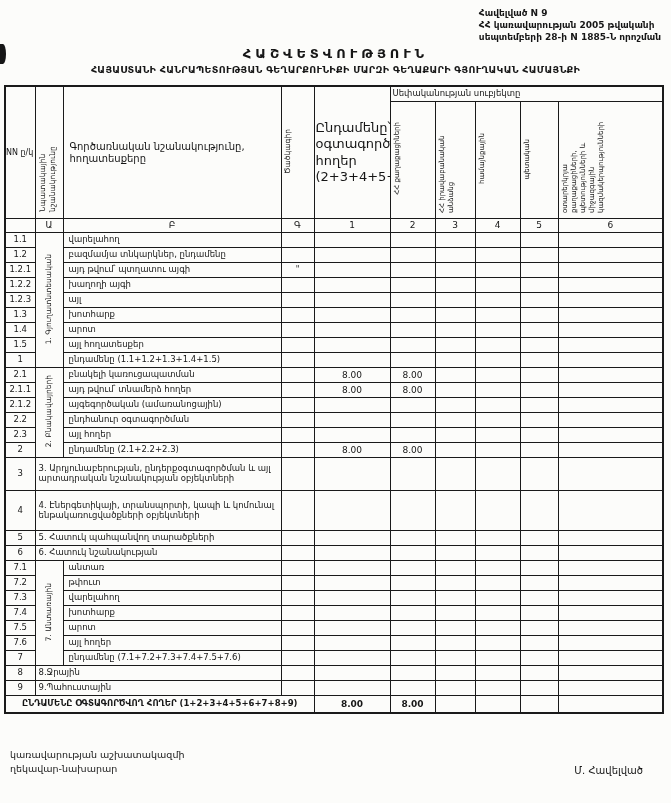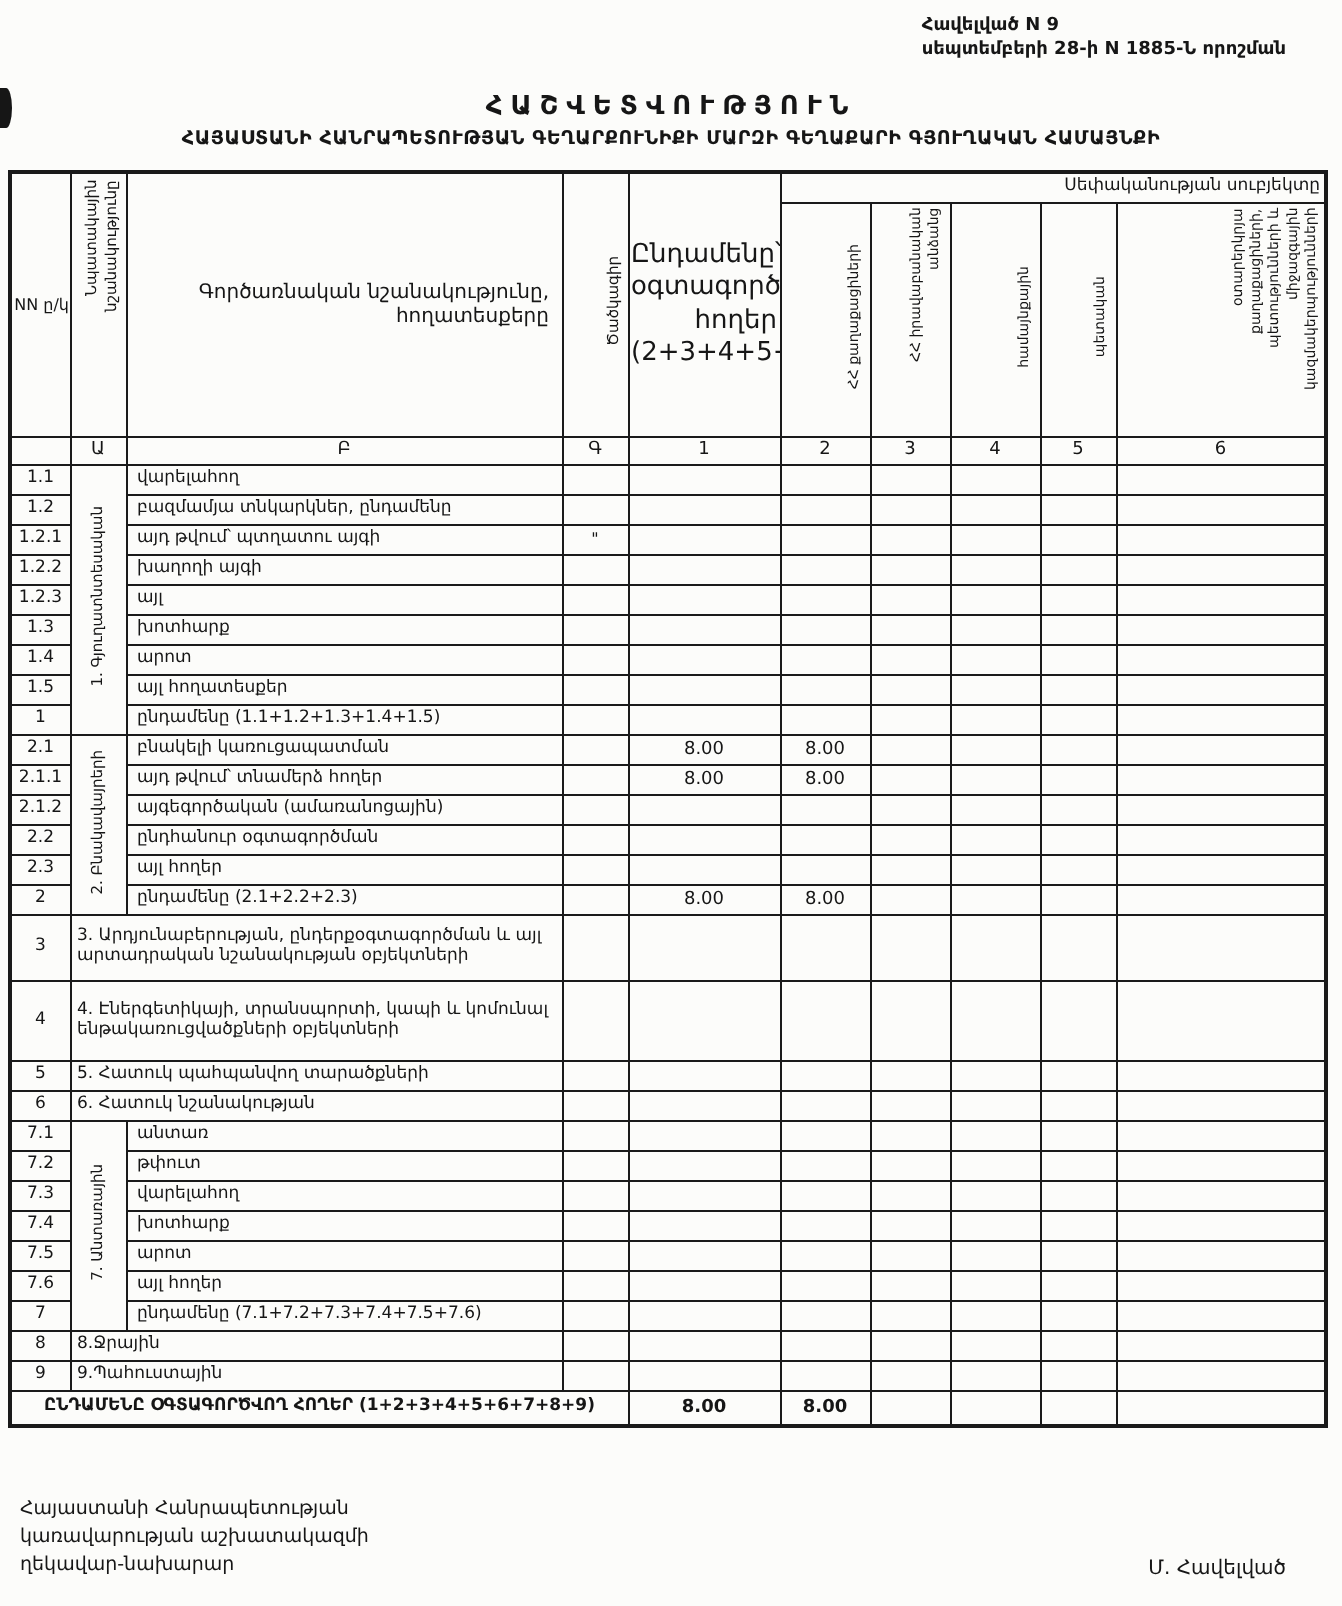--- a/index.html
+++ b/index.html
@@ -1,23 +1,23 @@
 <!DOCTYPE html>
 <html><head>
 <meta charset="utf-8">
 <style>
   html,body{margin:0;padding:0;}
   body{width:671px;height:803px;background:#fcfcfa;font-family:"DejaVu Sans",sans-serif;color:#161616;position:relative;overflow:hidden;}
   .page{position:relative;width:100%;height:100%;padding:6px 4px;box-sizing:border-box;}
-  .corner{position:absolute;top:7px;right:28px;font-size:9px;font-weight:bold;line-height:1.35;text-align:left;}
+  .corner{position:absolute;top:7px;right:10px;font-size:9px;font-weight:bold;line-height:1.35;text-align:left;}
   .title1{margin-top:40px;text-align:center;font-weight:bold;font-size:13px;letter-spacing:4px;}
   .title2{text-align:center;font-weight:bold;font-size:9.5px;margin-top:3px;letter-spacing:.3px;}
   table.main{border-collapse:collapse;table-layout:fixed;width:658px;margin-top:10px;border:2px solid #1a1a1a;}
   .main th,.main td{border:1px solid #1a1a1a;font-weight:normal;padding:0 2px;overflow:hidden;font-size:9px;line-height:1.15;}
-  .main thead th{text-align:right;vertical-align:middle;}
+  .main thead th{text-align:left;vertical-align:middle;}
   .h1 th{height:14px;font-size:8.5px;}
   .h2 th{height:116px;vertical-align:middle;}
   .h3 td{height:13px;text-align:center;font-size:9px;}
   tbody tr{height:15px;margin-left:12px;}
   tr.t2{height:33px;}
   tr.t3{height:40px;}
   tr.fin{height:17px;}
   td.nn{text-align:center;font-size:8.5px;padding:0 1px;}
   td.grp{text-align:center;vertical-align:middle;}
   .vtext{display:inline-block;writing-mode:vertical-rl;transform:rotate(180deg);white-space:nowrap;font-size:7.5px;}
@@ -40,20 +40,21 @@
   .artifact{position:absolute;left:0;top:44px;width:6px;height:20px;background:#161616;border-radius:0 70% 70% 0;}
 </style>
 </head>
 <body>
 
 <div class="page">
   <div class="artifact"></div>
 
   <div class="corner">
     <div>Հավելված N 9</div>
+    <div>ՀՀ կառավարության 2005 թվականի</div>
     <div>սեպտեմբերի 28-ի N 1885-Ն որոշման</div>
   </div>
 
   <div class="title1">ՀԱՇՎԵՏՎՈՒԹՅՈՒՆ</div>
   <div class="title2">ՀԱՅԱՍՏԱՆԻ ՀԱՆՐԱՊԵՏՈՒԹՅԱՆ ԳԵՂԱՐՔՈՒՆԻՔԻ ՄԱՐԶԻ ԳԵՂԱՔԱՐԻ ԳՅՈՒՂԱԿԱՆ ՀԱՄԱՅՆՔԻ</div>
 
   <table class="main">
     <colgroup>
       <col style="width:30px">
         <col style="width:28px">
@@ -414,19 +415,18 @@
         <td class="val"></td>
         <td class="val"></td>
         <td class="val"></td>
         <td class="val"></td>
       </tr>
     </tbody>
   </table>
 
   <div class="footer">
     <div class="fl">
-      <div>Հայաստանի Հանրապետության</div>
       <div>կառավարության աշխատակազմի</div>
       <div>ղեկավար-նախարար</div>
     </div>
     <div class="fr">Մ. Հավելված</div>
   </div>
 </div>
 
 </body></html>

